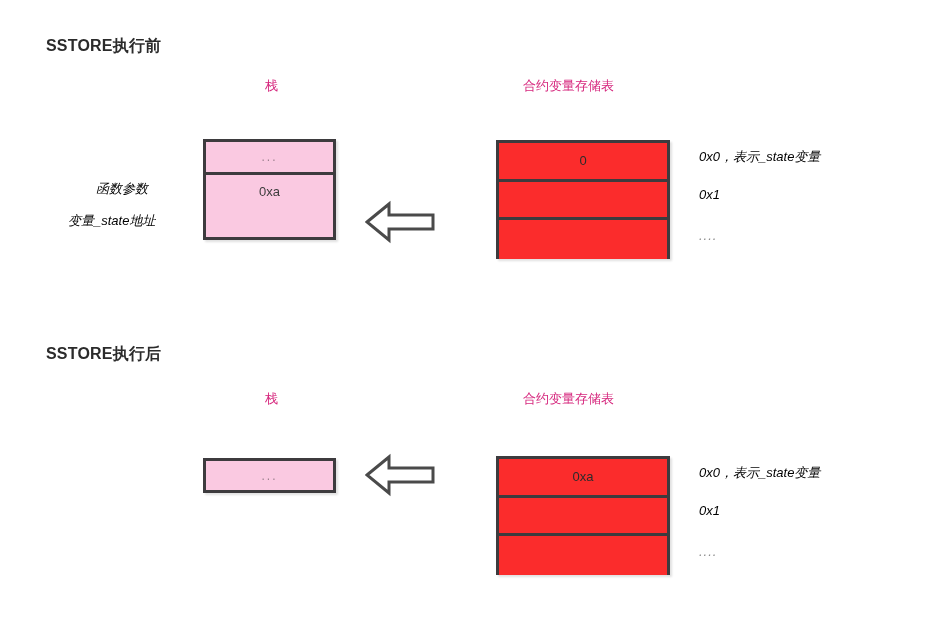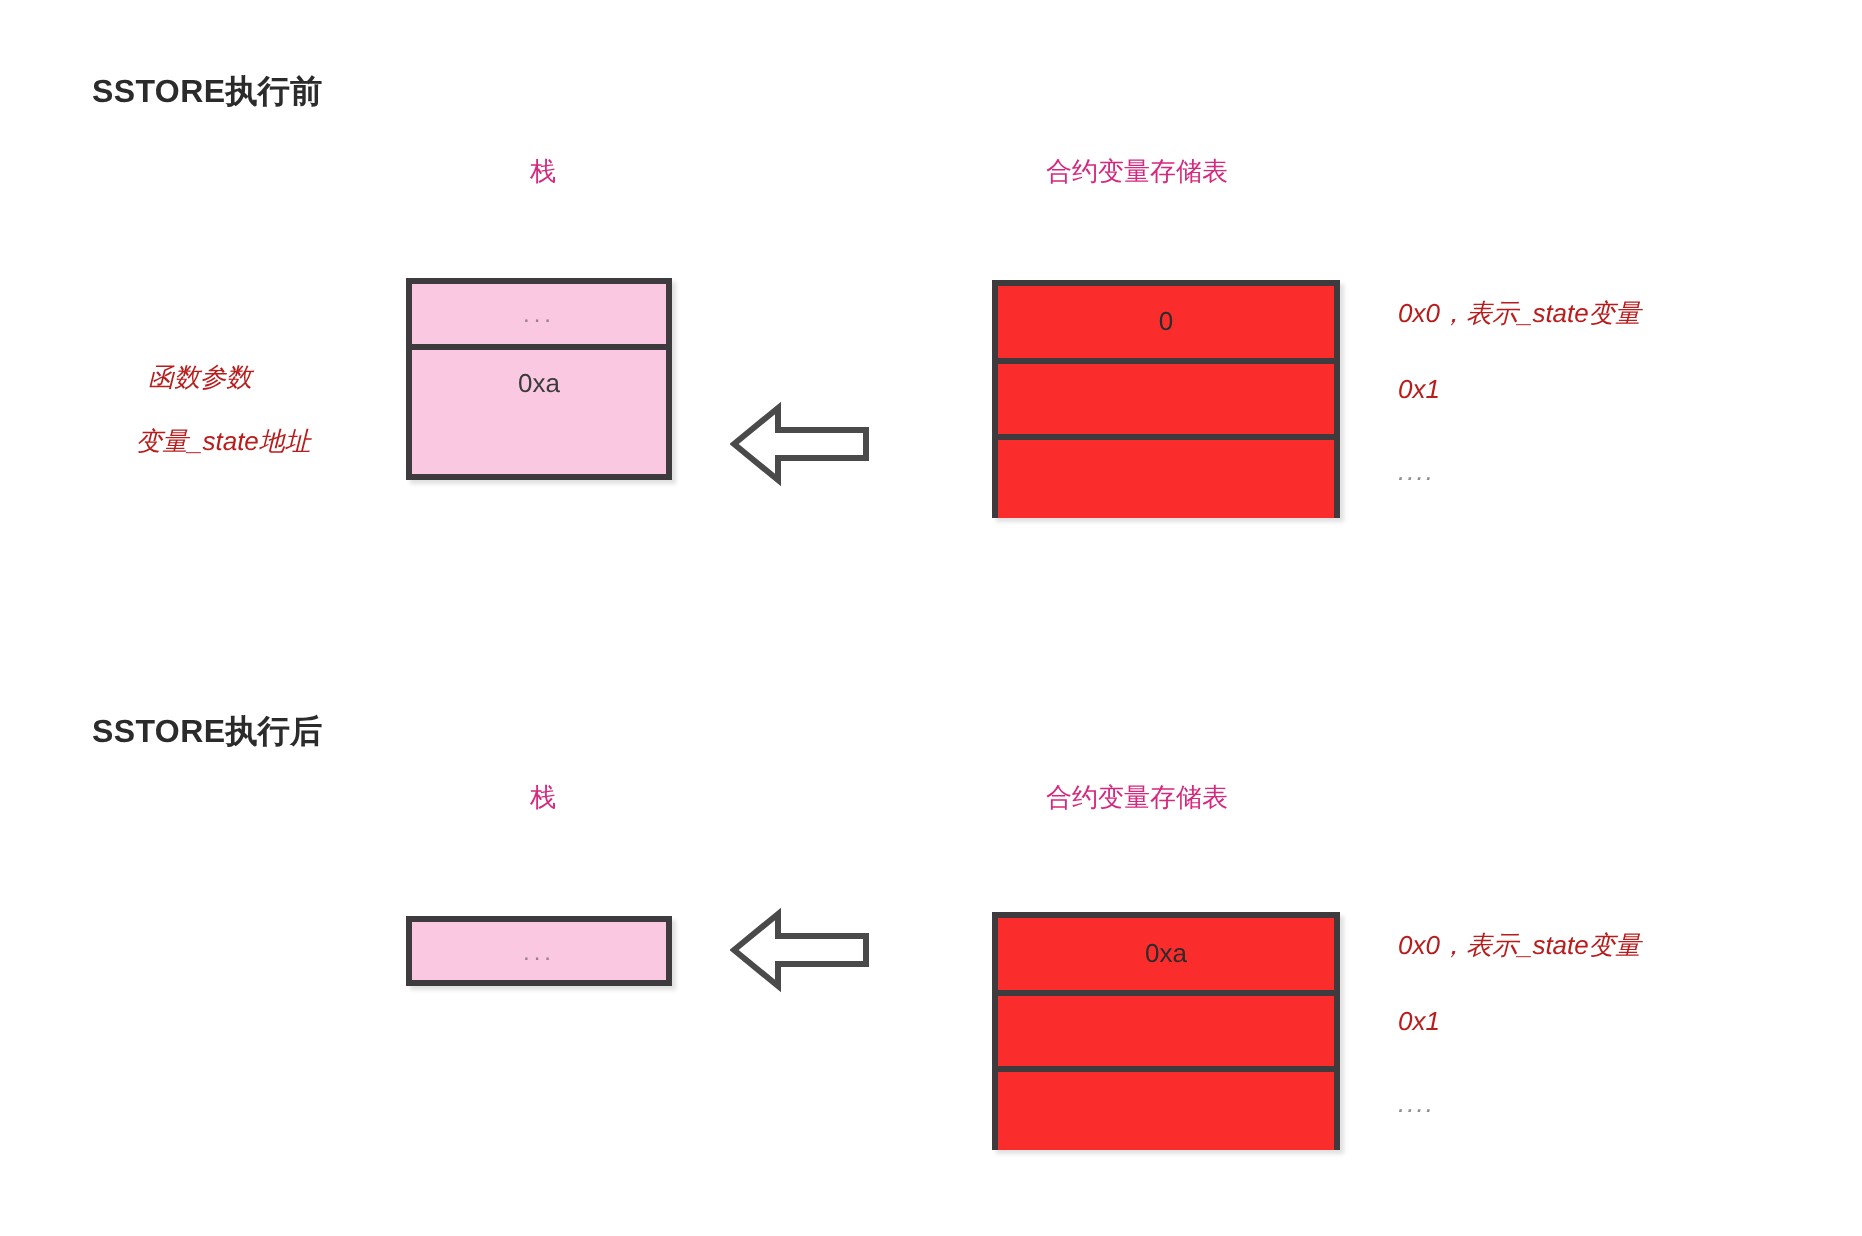--- a/index.html
+++ b/index.html
@@ -24,21 +24,21 @@
   
   .section-title {
     position: absolute;
     font-size: 16px;
     font-weight: bold;
     color: #2b2b2b;
     letter-spacing: 0.2px;
     white-space: nowrap;
   }
   #title-before { left: 46px; top: 36px; }
-  #title-after  { left: 46px; top: 344px; margin-top: 12px; }
+  #title-after  { left: 46px; top: 344px; }
 
   
   .col-caption {
     position: absolute;
     font-size: 13px;
     color: #d6287e;
     white-space: nowrap;
   }
   #cap-stack-1   { left: 265px; top: 77px; }
   #cap-storage-1 { left: 523px; top: 77px; }
@@ -97,27 +97,27 @@
   .storage-cell:last-child { border-bottom: none; }
 
   #storage-1 { left: 496px; top: 140px; width: 174px; height: 119px; }
   #storage-2 { left: 496px; top: 456px; width: 174px; height: 119px; }
 
   
   .anno {
     position: absolute;
     font-style: italic;
     font-size: 13px;
-    color: #b91c1c;
+    color: #000000;
     white-space: nowrap;
   }
   .anno.faded { color: #8d8d8d; letter-spacing: 1px; }
 
   
-  #lbl-func-args { left: 74px;  top: 180px; }
+  #lbl-func-args { left: 96px;  top: 180px; }
   #lbl-state-addr{ left: 68px;  top: 212px; }
 
   
   #s1-lbl-0 { left: 699px; top: 148px; }
   #s1-lbl-1 { left: 699px; top: 187px; }
   #s1-lbl-2 { left: 699px; top: 228px; }
   #s2-lbl-0 { left: 699px; top: 464px; }
   #s2-lbl-1 { left: 699px; top: 503px; }
   #s2-lbl-2 { left: 699px; top: 544px; }
 

